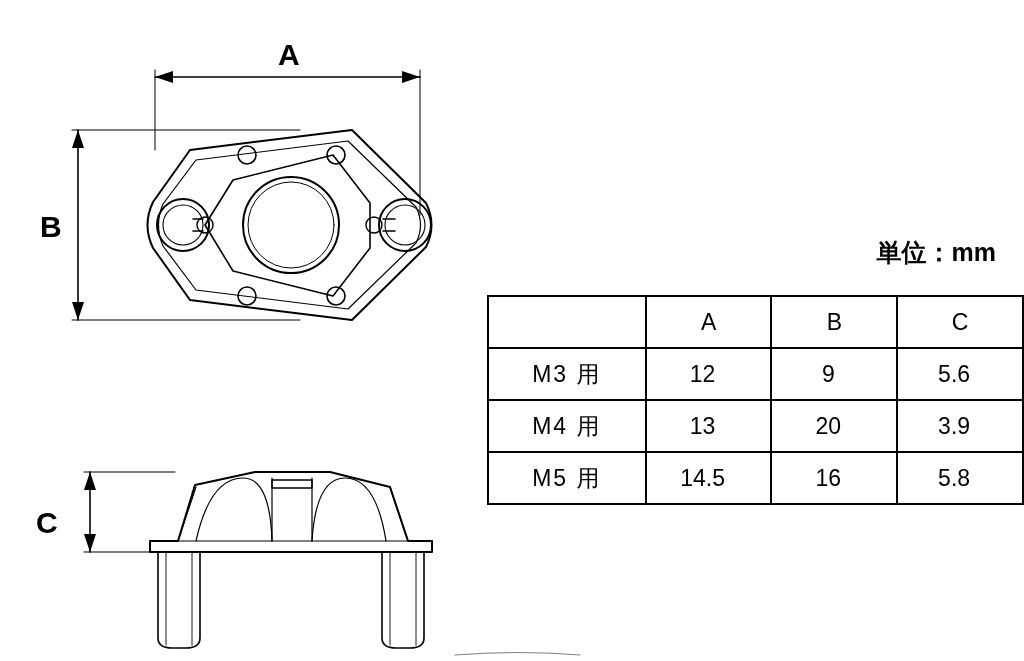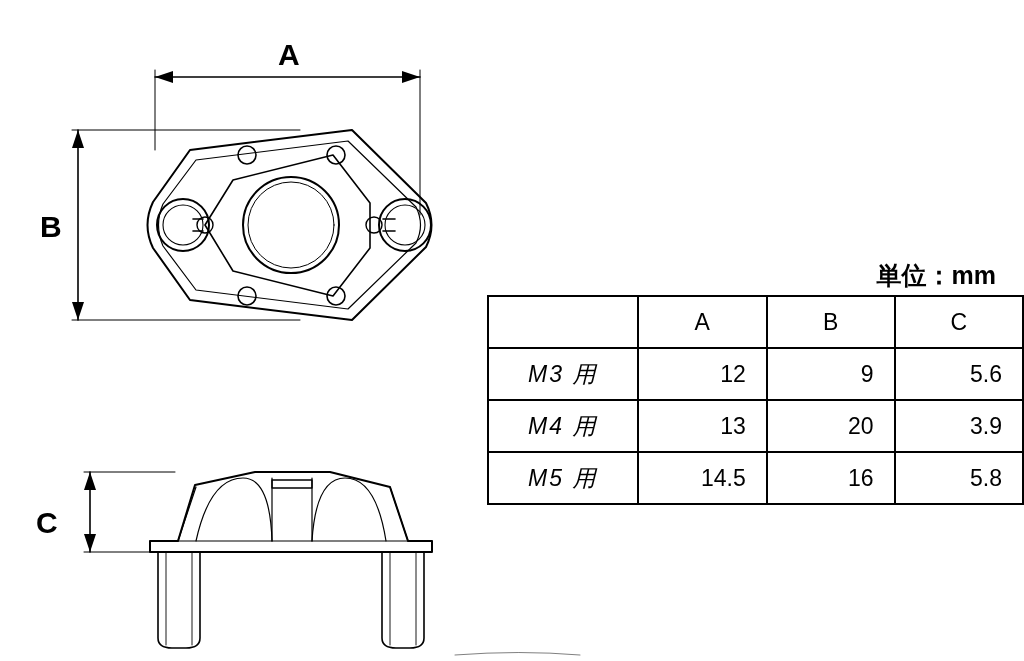--- a/index.html
+++ b/index.html
@@ -37,21 +37,21 @@
     line-height: 1;
   }
   #label-A { left: 278px; top: 40px; }
   #label-B { left: 40px;  top: 212px; }
   #label-C { left: 36px;  top: 508px; }
 
   
   #unit-note {
     position: absolute;
     right: 28px;
-    top: 259px;
+    top: 236px;
     font-family: "Liberation Sans", sans-serif;
     font-size: 25px;
     font-weight: bold;
     letter-spacing: 0px;
     white-space: nowrap;
   }
 
   
   #spec-table {
     position: absolute;
@@ -63,24 +63,24 @@
     background: #fff;
   }
   #spec-table td, #spec-table th {
     border: 2px solid #000;
     padding: 0;
     height: 50px;
     font-weight: normal;
     background: #fff;
   }
   #spec-table .col-label { width: 156px; text-align: center; }
-  #spec-table .col-val   { width: 112px; text-align: right; padding-right: 20px; }
+  #spec-table .col-val   { width: 112px; text-align: center; padding-right: 12px; }
   #spec-table thead .col-val { text-align: center; padding-right: 0; }
   #spec-table .corner { }
-  .row-label-text { letter-spacing: 2px; font-style: italic; }
+  .row-label-text { letter-spacing: 2px; }
 </style>
 </head>
 <body>
 
 <div id="stage">
 
   <svg class="drawing" viewBox="0 0 1024 661" xmlns="http://www.w3.org/2000/svg">
     <g fill="none" stroke="#000000" stroke-width="1.6" stroke-linecap="round" stroke-linejoin="round">
 
       <g>

